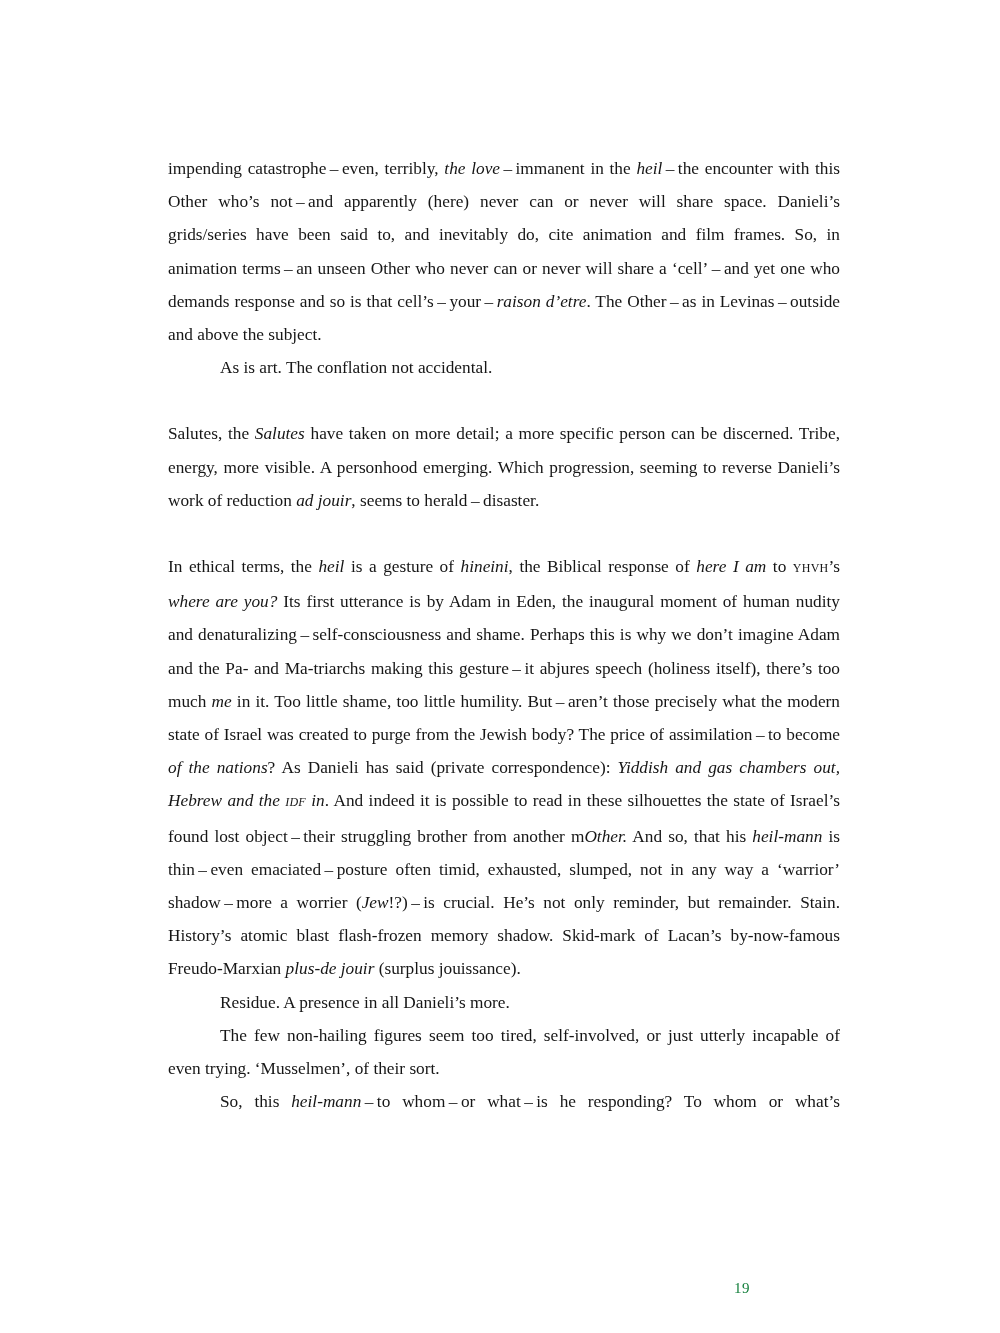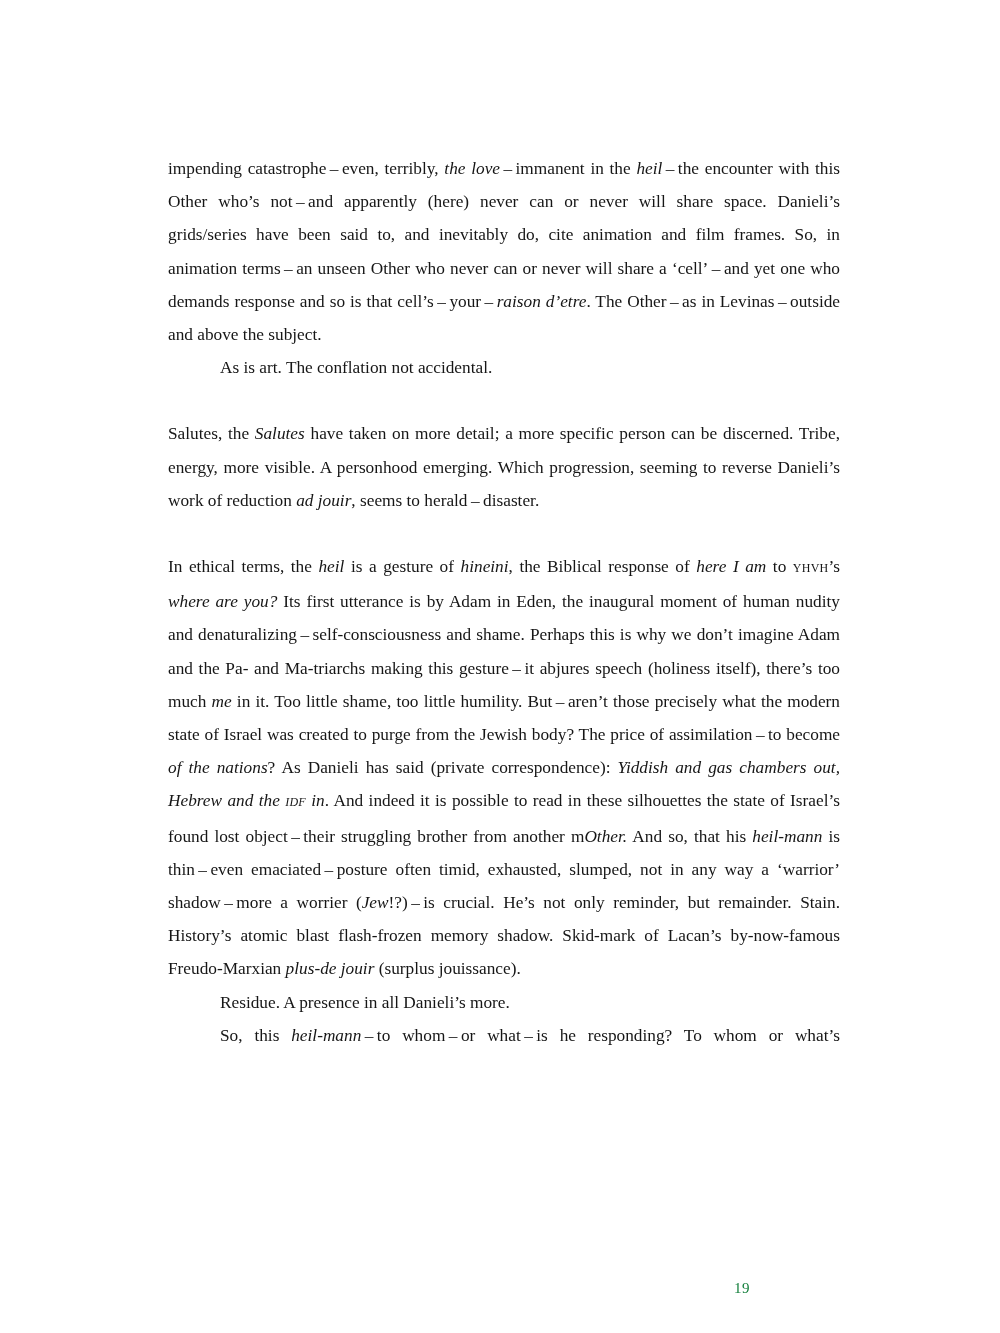--- a/index.html
+++ b/index.html
@@ -62,16 +62,17 @@
 </head>
 <body>
 
 <div class="page">
   <div class="text-column" id="text-column">
       <p><span>impending catastrophe – even, terribly, </span><em>the love</em><span> – immanent in the </span><em>heil</em><span> – the encounter with this Other who’s not – and apparently (here) never can or never will share space. Danieli’s grids/series have been said to, and inevitably do, cite animation and film frames. So, in animation terms – an unseen Other who never can or never will share a ‘cell’ – and yet one who demands response and so is that cell’s – your – </span><em>raison d’etre</em><span>. The Other – as in Levinas – outside and above the subject.</span></p>
       <p class="indent"><span>As is art. The conflation not accidental.</span></p>
       <p class="gap-before"><span>Salutes, the </span><em>Salutes</em><span> have taken on more detail; a more specific person can be discerned. Tribe, energy, more visible. A personhood emerging. Which progression, seeming to reverse Danieli’s work of reduction </span><em>ad jouir</em><span>, seems to herald – disaster.</span></p>
       <p class="gap-before"><span>In ethical terms, the </span><em>heil</em><span> is a gesture of </span><em>hineini</em><span>, the Biblical response of </span><em>here I am</em><span> to </span><span class="sc">YHVH</span><span>’s </span><em>where are you?</em><span> Its first utterance is by Adam in Eden, the inaugural moment of human nudity and denaturalizing – self-consciousness and shame. Perhaps this is why we don’t imagine Adam and the Pa- and Ma-triarchs making this gesture – it abjures speech (holiness itself), there’s too much </span><em>me</em><span> in it. Too little shame, too little humility. But – aren’t those precisely what the modern state of Israel was created to purge from the Jewish body? The price of assimilation – to become </span><em>of the nations</em><span>? As Danieli has said (private correspondence): </span><em>Yiddish and gas chambers out, Hebrew and the </em><em class="sc">IDF</em><em> in</em><span>. And indeed it is possible to read in these silhouettes the state of Israel’s found lost object – their struggling brother from another m</span><em>Other.</em><span> And so, that his </span><em>heil-mann</em><span> is thin – even emaciated – posture often timid, exhausted, slumped, not in any way a ‘warrior’ shadow – more a worrier (</span><em>Jew</em><span>!?) – is crucial. He’s not only reminder, but remainder. Stain. History’s atomic blast flash-frozen memory shadow. Skid-mark of Lacan’s by-now-famous Freudo-Marxian </span><em>plus-de jouir</em><span> (surplus jouissance).</span></p>
       <p class="indent"><span>Residue. A presence in all Danieli’s more.</span></p>
+      <p class="indent"><span>The few non-hailing figures seem too tired, self-involved, or just utterly incapable of even trying. ‘Musselmen’, of their sort.</span></p>
       <p class="indent" style="text-align-last: justify;"><span>So, this </span><em>heil-mann</em><span> – to whom – or what – is he responding? To whom or what’s</span></p>
     </div>
   <div class="folio">19</div>
 </div>
 
 </body></html>

